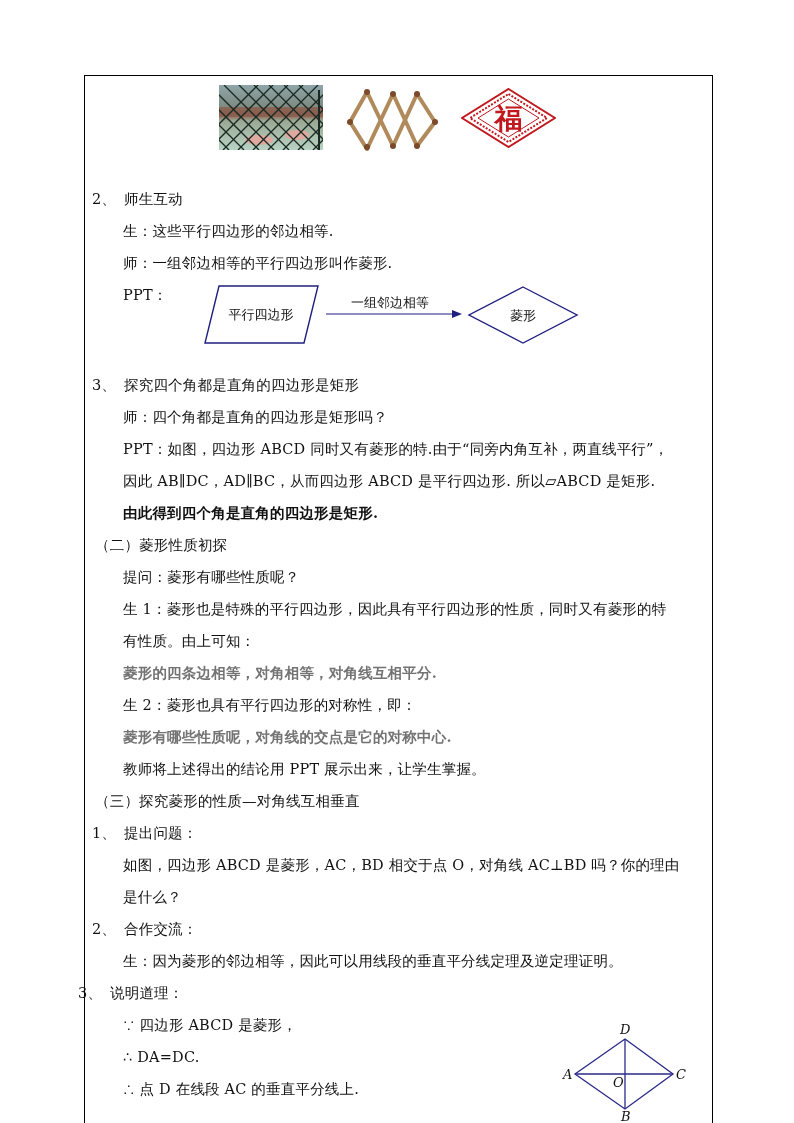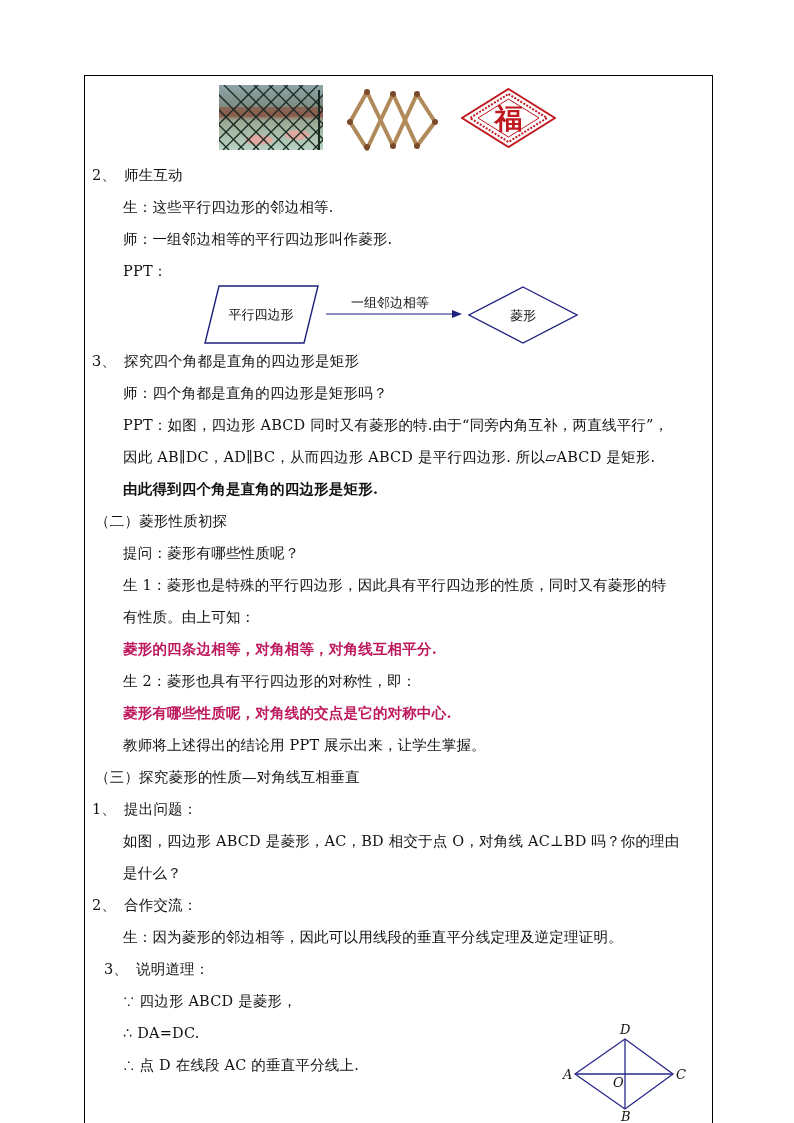--- a/index.html
+++ b/index.html
@@ -1,21 +1,21 @@
 <!DOCTYPE html>
 <html><head>
 <meta charset="utf-8">
 <style>
   html, body { margin: 0; padding: 0; background: #ffffff; }
   body { width: 794px; height: 1123px; position: relative; overflow: hidden;
          font-family: "DejaVu Serif", "Liberation Serif", serif; color: #111; }
   .frame { position: absolute; left: 84px; top: 75px; width: 627px; height: 1060px;
            border-left: 1.5px solid #000; border-right: 1.5px solid #000; border-top: 1.5px solid #000; }
-  .line { position: absolute; font-size: 14.5px; line-height: 20px; white-space: nowrap; letter-spacing: 0.2px; }
-  .bold-blue { color: #be185d; font-weight: bold; }
+  .line { position: absolute; font-size: 14.5px; line-height: 20px; white-space: nowrap; letter-spacing: 0.2px; margin-top: 24px; }
+  .bold-blue { color: #737373; font-weight: bold; }
   .num { display: inline-block; width: 32px; }
   .img-box { position: absolute; }
   svg text { font-family: "DejaVu Serif", "Liberation Serif", serif; }
 </style>
 </head>
 <body>
 
 <div class="frame"></div>
 
 <div class="img-box" style="left:219px;top:85px;width:104px;height:65px;">
@@ -114,21 +114,21 @@
 <div class="line" style="left:95px;top:767px;">（三）探究菱形的性质—对角线互相垂直</div>
 <div class="line" style="left:92px;top:799px;">
   <span class="num">1、</span><span>提出问题：</span>
 </div>
 <div class="line" style="left:123px;top:831px;">如图，四边形 ABCD 是菱形，AC，BD 相交于点 O，对角线 AC⊥BD 吗？你的理由</div>
 <div class="line" style="left:123px;top:863px;">是什么？</div>
 <div class="line" style="left:92px;top:895px;">
   <span class="num">2、</span><span>合作交流：</span>
 </div>
 <div class="line" style="left:123px;top:927px;">生：因为菱形的邻边相等，因此可以用线段的垂直平分线定理及逆定理证明。</div>
-<div class="line" style="left:104px;top:959px;">
+<div class="line" style="left:78px;top:959px;">
   <span class="num">3、</span><span>说明道理：</span>
 </div>
 <div class="line" style="left:123px;top:991px;">∵ 四边形 ABCD 是菱形，</div>
 <div class="line" style="left:123px;top:1023px;">∴ DA=DC.</div>
 <div class="line" style="left:123px;top:1055px;">∴ 点 D 在线段 AC 的垂直平分线上.</div>
 
 <div class="img-box" style="left:555px;top:1015px;width:140px;height:108px;">
   <svg width="140" height="108" viewBox="0 0 140 108">
     <g stroke="#2a2a8a" stroke-width="1.3" fill="none">
       <polygon points="70,24 118,59 70,94 20,59"></polygon>

